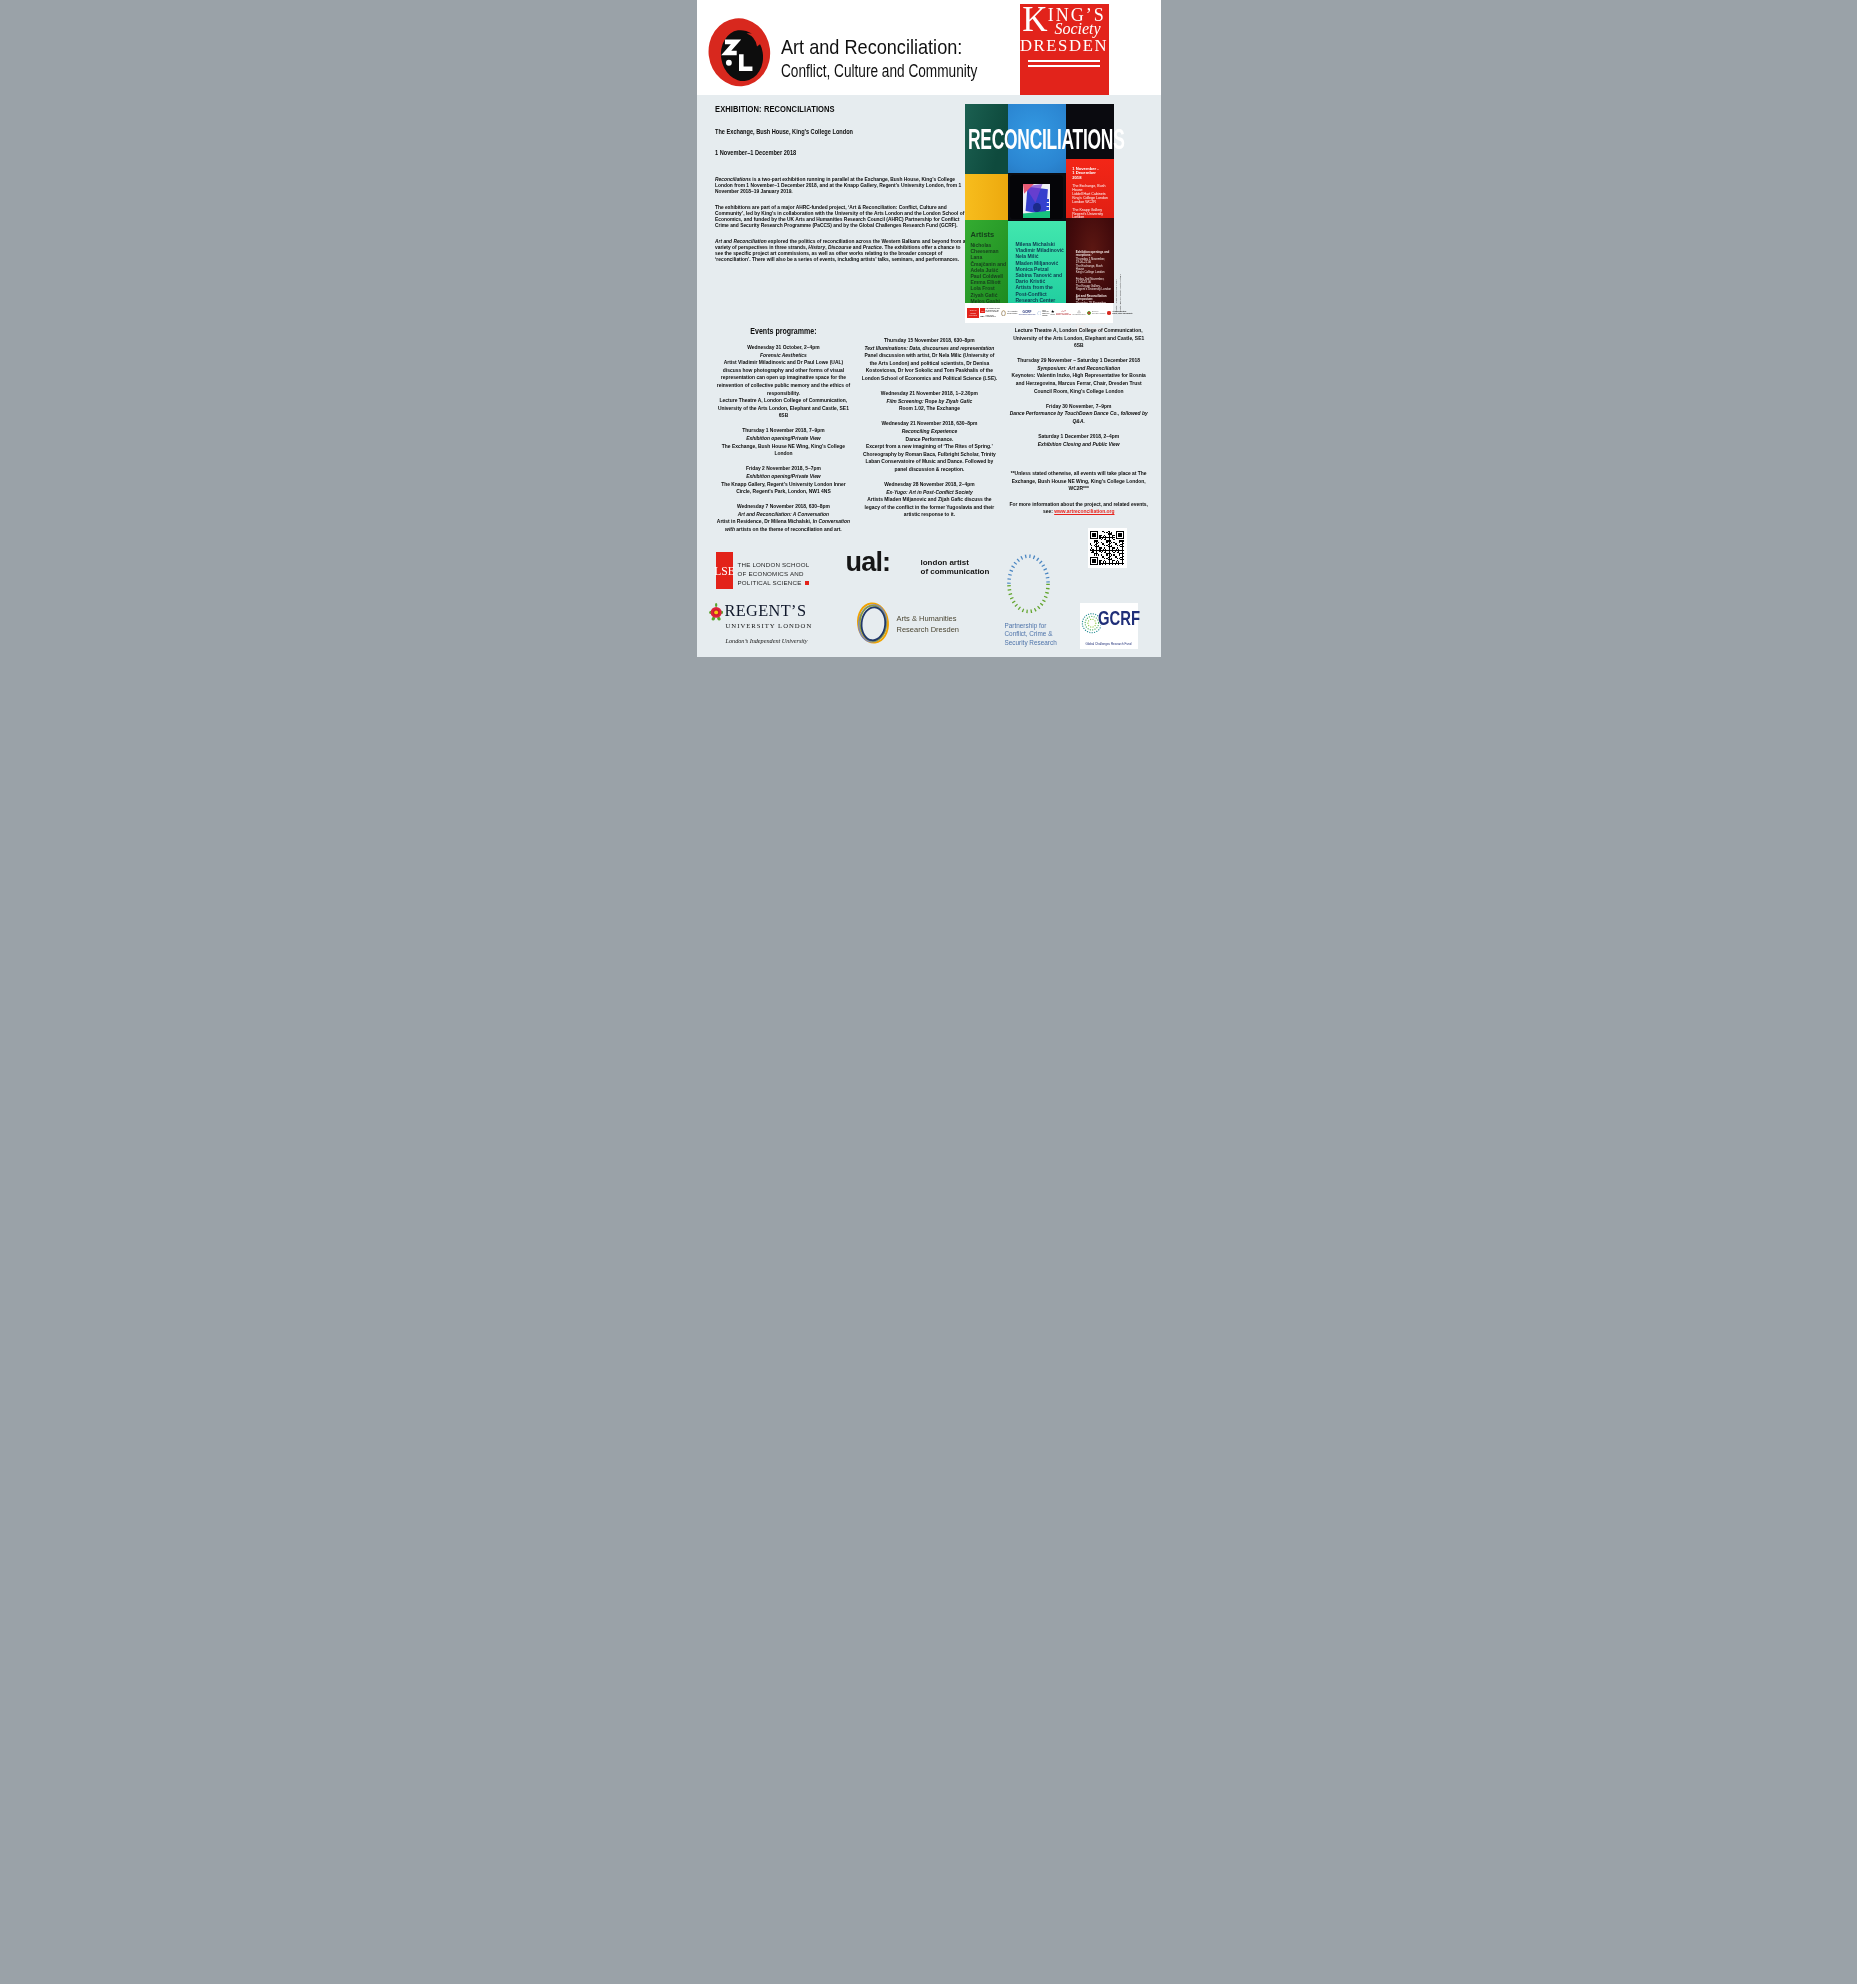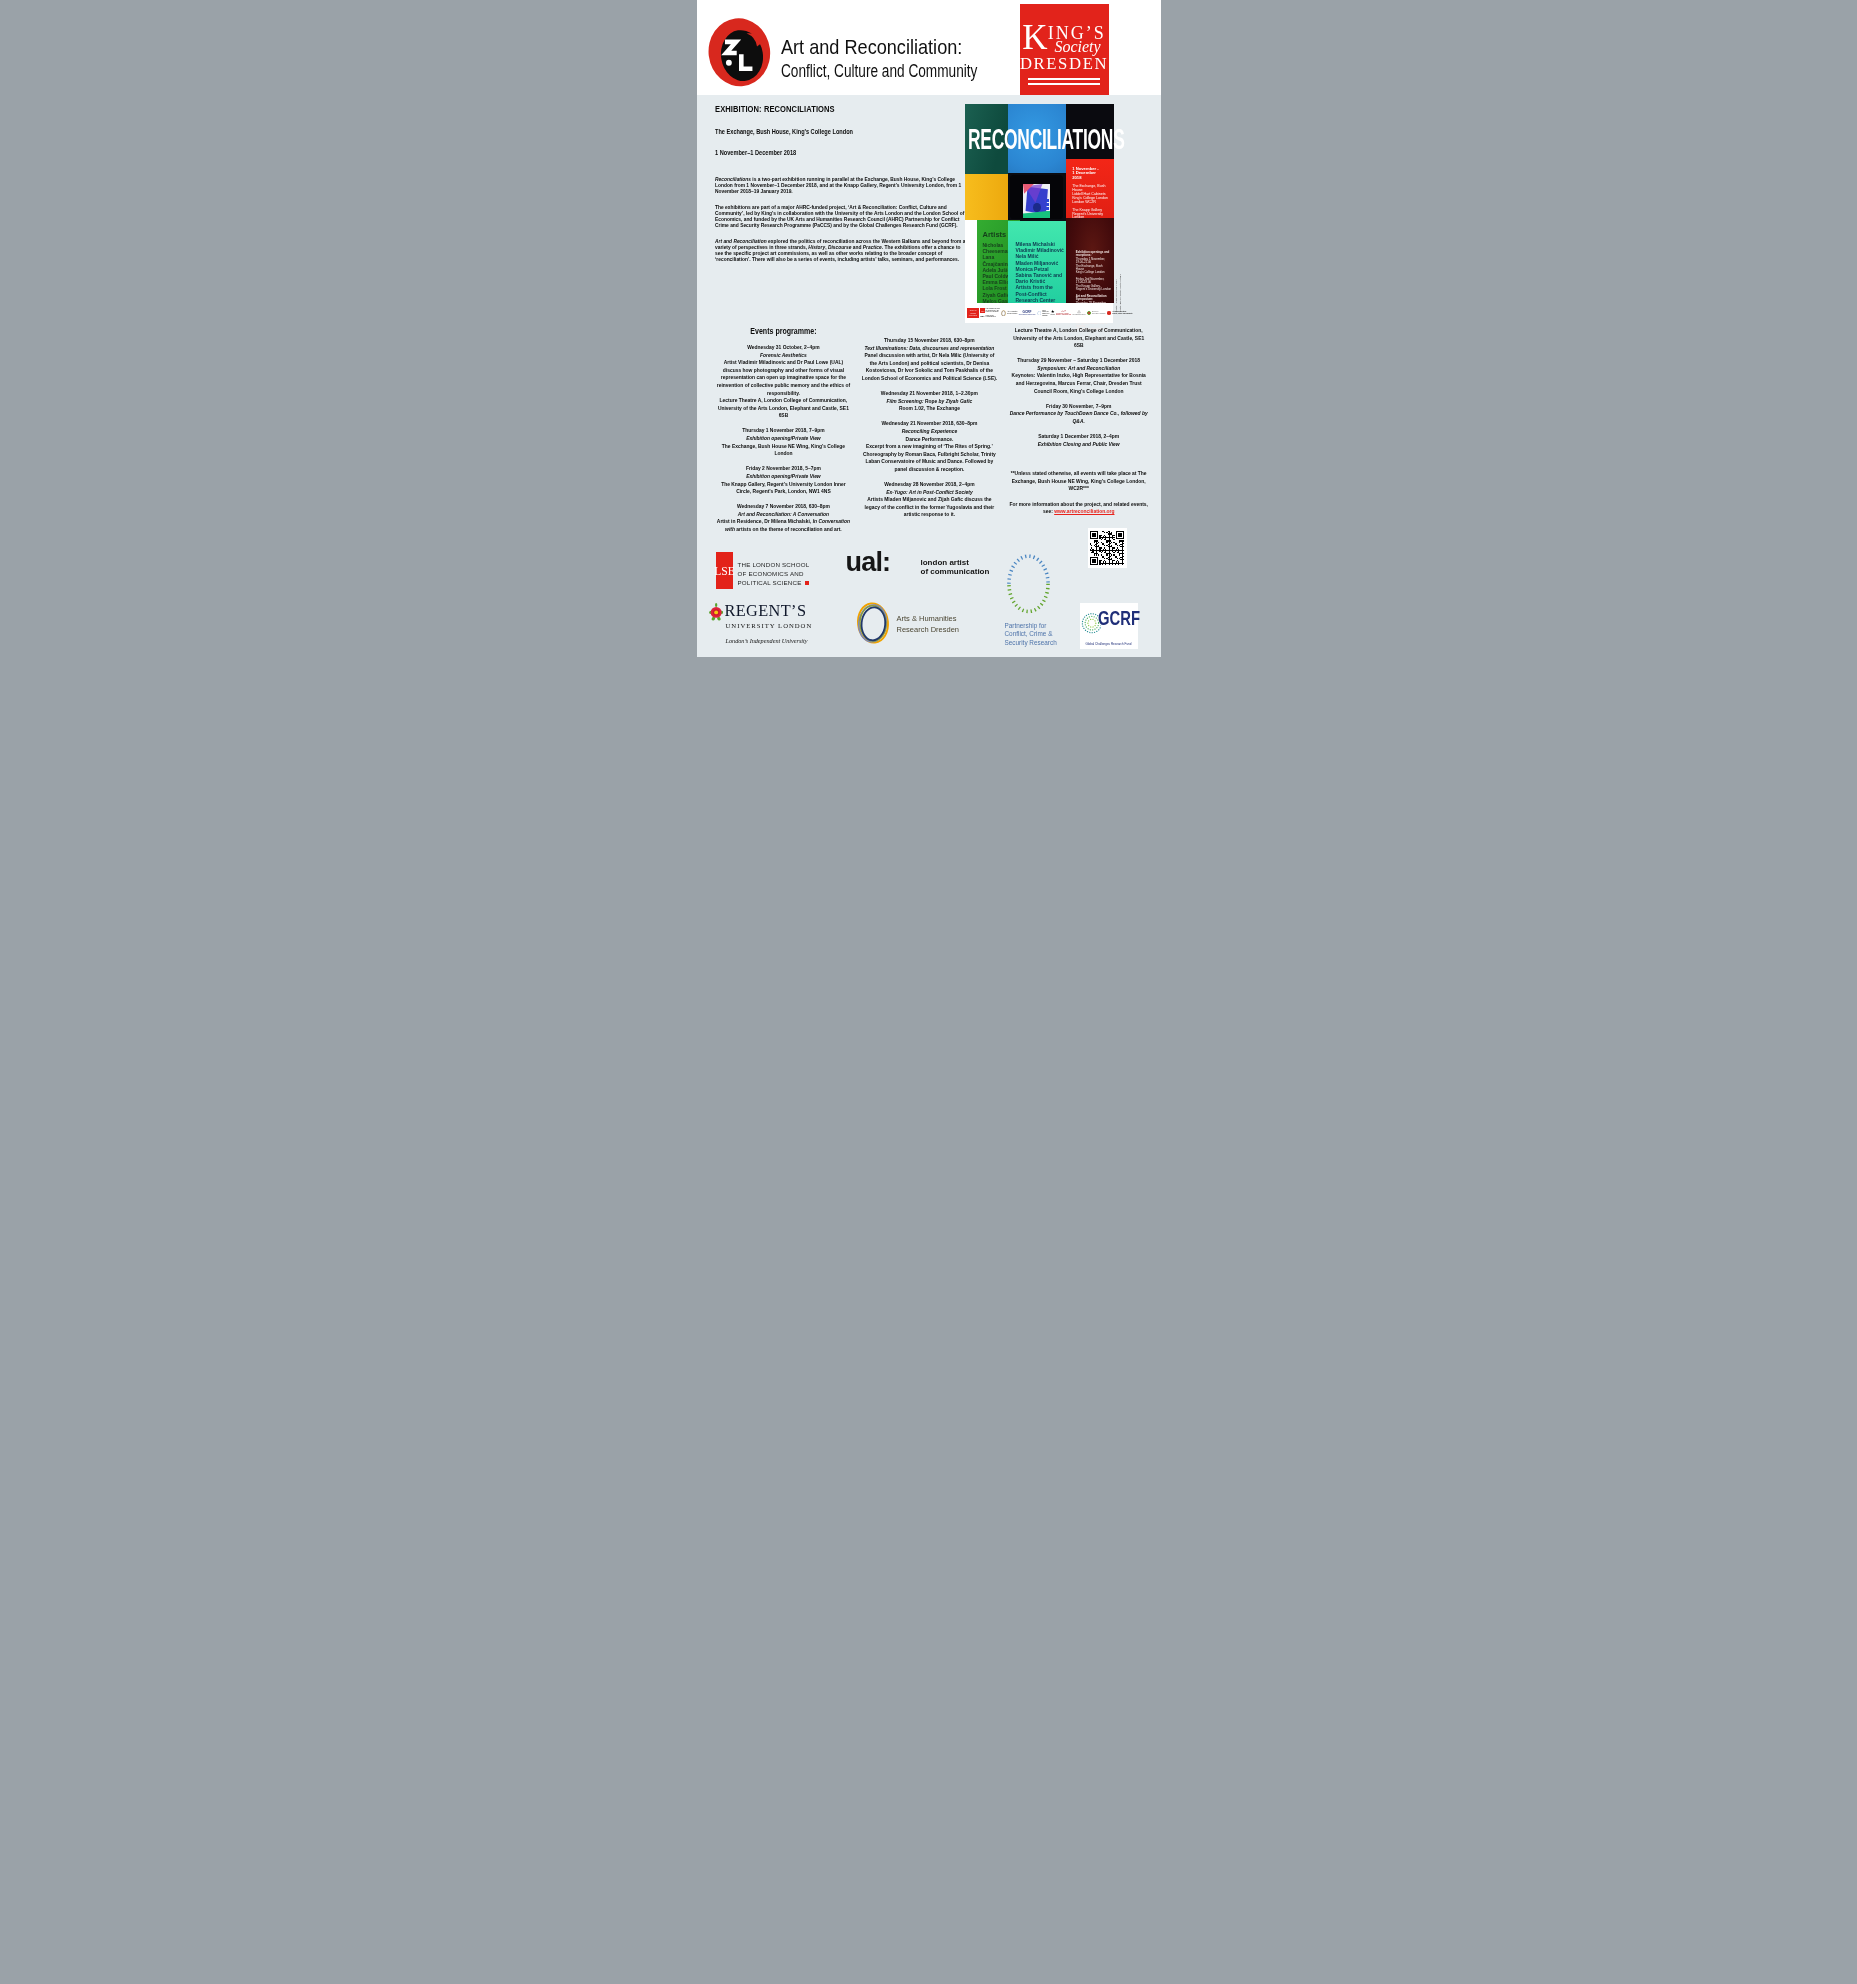--- a/index.html
+++ b/index.html
@@ -7,21 +7,21 @@
         font-family:"Liberation Sans",sans-serif;overflow:hidden;margin:0 auto;}
   
   .header{position:absolute;left:0;top:0;width:100%;height:95px;background:#ffffff;}
   .brand-logo{position:absolute;left:10.3px;top:15px;width:66px;height:72px;}
   .title1{position:absolute;left:84px;top:35px;font-size:20.6px;color:#101010;white-space:nowrap;}
   .title2{position:absolute;left:84px;top:60px;font-size:18.7px;color:#101010;white-space:nowrap;}
   .t-sq1{display:inline-block;transform:scaleX(.88);transform-origin:0 0;}
   .t-sq2{display:inline-block;transform:scaleX(.73);transform-origin:0 0;}
   .kcl{position:absolute;left:323px;top:3.6px;width:89px;height:91px;background:#e2231b;color:#fff;
        font-family:"Liberation Serif",serif;text-align:center;}
-  .kcl .r1{margin-top:20px;line-height:1;}
+  .kcl .r1{margin-top:2px;line-height:1;}
   .kcl .k{font-size:35px;line-height:.78;vertical-align:top;}
   .kcl .ings{font-size:18px;letter-spacing:2px;vertical-align:7.1px;}
   .kcl .college{font-style:italic;font-size:16px;margin:-12px 0 0 27px;line-height:1;}
   .kcl .london{font-size:16.7px;letter-spacing:1.6px;margin-top:1.6px;line-height:1;}
   .kcl .rules{width:82%;margin:5.2px auto 0;border-top:2px solid #fff;height:2.4px;border-bottom:2px solid #fff;}
   
   .intro{position:absolute;left:18px;top:104px;width:254px;color:#0c0c0c;font-weight:bold;}
   .intro-in{transform:scaleX(.84);transform-origin:0 0;width:302px;}
   .intro h1{font-size:9px;margin:0 0 0 0;letter-spacing:0.1px;}
   .intro .venue{margin-top:13.5px;font-size:6.7px;}
@@ -33,21 +33,21 @@
   .intro i{font-style:italic;}
   
   .poster{position:absolute;left:268px;top:104px;width:148px;height:219px;background:#ffffff;}
   .cell{position:absolute;}
   .g-dgreen{left:0;top:0;width:43px;height:70px;background:linear-gradient(105deg,#1b6051 0%,#0e4a3d 75%);}
   .g-blue{left:43px;top:0;width:58px;height:69px;background:radial-gradient(circle at 45% 42%,#3399e2 0%,#2b86d2 70%,#2679c2 100%);}
   .g-black1{left:101px;top:0;width:48px;height:55px;background:#0a0a0f;}
   .g-yellow{left:0;top:70px;width:43px;height:46px;background:linear-gradient(90deg,#f7bd1d 0%,#eda90e 100%);}
   .g-slide{left:43px;top:69px;width:58px;height:48px;background:#0b0b10;}
   .g-red{left:101px;top:55px;width:48px;height:59px;background:linear-gradient(180deg,#f32617 0%,#e11f13 100%);color:#fff;}
-  .g-green{left:12px;top:116px;width:43px;height:83px;background:linear-gradient(120deg,#34ac31 0%,#1e8b20 100%);}
+  .g-green{left:0;top:116px;width:43px;height:83px;background:linear-gradient(120deg,#34ac31 0%,#1e8b20 100%);}
   .g-mint{left:43px;top:117px;width:58px;height:82px;background:linear-gradient(180deg,#42e7ae 0%,#22cfa0 100%);}
   .g-maroon{left:101px;top:114px;width:48px;height:85px;color:#f3e9e6;
             background:radial-gradient(ellipse at 55% 38%,#5c1712 0%,#430b0c 55%,#2e0607 100%);}
   .p-title{position:absolute;left:3.6px;top:18.7px;z-index:5;color:#fff;font-weight:bold;font-size:29px;white-space:nowrap;}
   .p-title span{display:inline-block;transform:scaleX(.60);transform-origin:0 0;letter-spacing:-0.4px;}
   .redpanel{padding:7.5px 2.4px 0 6.7px;font-size:3.6px;line-height:3.9px;}
   .redpanel .rp-dates{font-weight:bold;font-size:4.2px;line-height:4.6px;white-space:pre-line;}
   .redpanel .rp-v{margin-top:5.2px;white-space:pre-line;}
   .redpanel .rp-v2{margin-top:3.6px;white-space:pre-line;}
   .artists-h{position:absolute;left:6px;top:10.3px;font-size:7.5px;font-weight:bold;color:#143e1b;}

